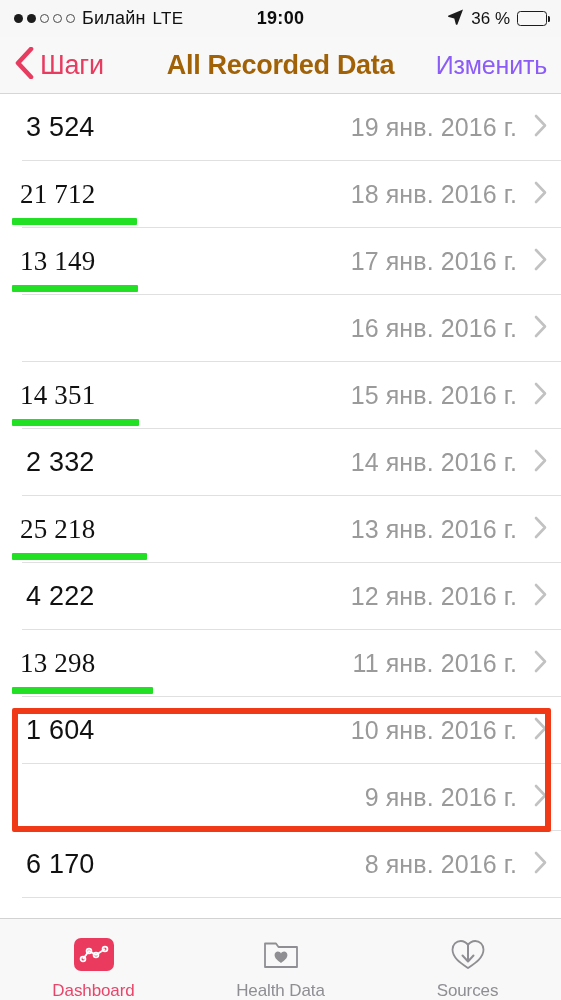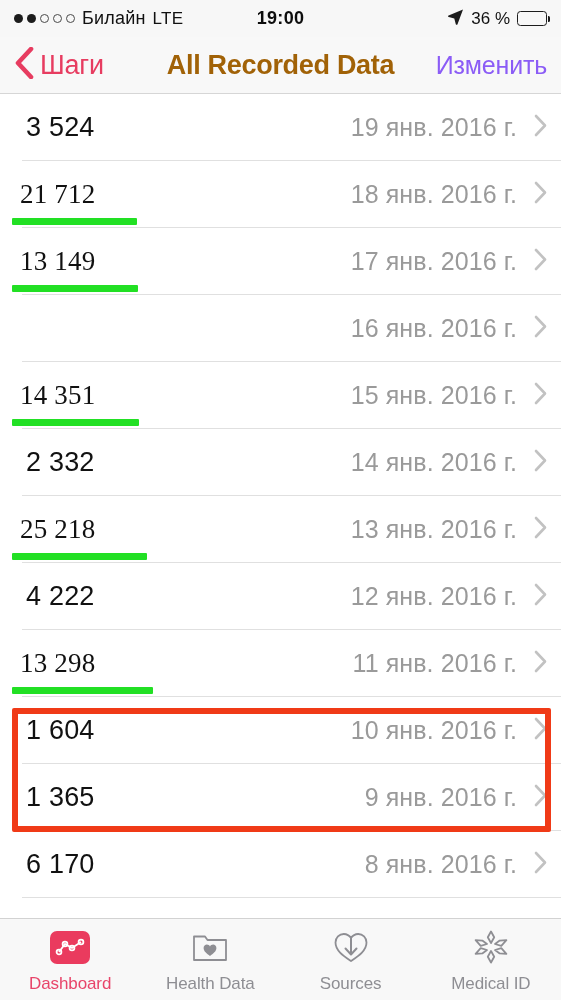--- a/index.html
+++ b/index.html
@@ -90,21 +90,21 @@
   
   #red-highlight{
     position:absolute; left:12px; top:708px; width:539px; height:124px;
     border:6px solid #f03a17; pointer-events:none; z-index:5; border-radius:2px;
   }
 
   
   #tab-bar{
     position:absolute; left:0; bottom:0; width:561px; height:82px;
     background:#f8f8f8; border-top:1px solid #d2d2d2;
-    display:flex; align-items:flex-start; padding-top:7px;
+    display:flex; align-items:flex-start; padding-top:14px;
   }
   .tab{
     flex:1; display:flex; flex-direction:column; align-items:center; gap:6px;
   }
   .tab-icon{ height:42px; display:flex; align-items:center; justify-content:center; }
   .tab-label{ font-size:17px; color:#8e8e93; letter-spacing:-.1px; }
   .tab.active .tab-label{ color:#e8456a; }
 
   #dash-icon-box{
     width:40px; height:33px; background:#ea3b5e; border-radius:7px;
@@ -236,21 +236,20 @@
     </div>
     <div class="row">
       <span class="row-value">1 604</span>
       <span class="row-date">10 янв. 2016 г.</span>
       <span class="row-chevron"><svg width="13" height="23" viewBox="0 0 13 23">
           <path d="M2 2l9 9.5L2 21" fill="none" stroke="#c2c2c2" stroke-width="2.6" stroke-linecap="round" stroke-linejoin="round"></path>
         </svg></span>
       <div class="row-sep"></div>
     </div>
     <div class="row">
-      <span class="row-value">1 365</span>
       <span class="row-date">9 янв. 2016 г.</span>
       <span class="row-chevron"><svg width="13" height="23" viewBox="0 0 13 23">
           <path d="M2 2l9 9.5L2 21" fill="none" stroke="#c2c2c2" stroke-width="2.6" stroke-linecap="round" stroke-linejoin="round"></path>
         </svg></span>
       <div class="row-sep"></div>
     </div>
     <div class="row">
       <span class="row-value">6 170</span>
       <span class="row-date">8 янв. 2016 г.</span>
       <span class="row-chevron"><svg width="13" height="23" viewBox="0 0 13 23">
@@ -293,28 +292,13 @@
     <div class="tab-icon">
       <svg width="38" height="34" viewBox="0 0 38 34">
         <path d="M19 31C11 25.5 3.5 20.5 3.5 12.5 3.5 7.8 7.3 4 11.8 4c2.9 0 5.6 1.6 7.2 4.1C20.6 5.6 23.3 4 26.2 4c4.5 0 8.3 3.8 8.3 8.5 0 8-7.5 13-15.5 18.5z" fill="none" stroke="#8e8e93" stroke-width="1.8"></path>
         <line x1="19" y1="6" x2="19" y2="24" stroke="#8e8e93" stroke-width="2"></line>
         <path d="M13.5 18.5 19 24.5l5.5-6" fill="none" stroke="#8e8e93" stroke-width="2" stroke-linecap="round" stroke-linejoin="round"></path>
       </svg>
     </div>
     <span class="tab-label">Sources</span>
   </div>
 
-  <div class="tab">
-    <div class="tab-icon">
-      <svg width="36" height="36" viewBox="0 0 36 36">
-        <g fill="none" stroke="#8e8e93" stroke-width="1.8" stroke-linejoin="round">
-          <path d="M18 2.5 21.2 8.3 18 14 14.8 8.3z"></path>
-          <path d="M18 33.5 14.8 27.7 18 22 21.2 27.7z"></path>
-          <path d="M2.6 11.2 9.3 11.6 14 15 7.7 16.9z"></path>
-          <path d="M33.4 24.8 26.7 24.4 22 21 28.3 19.1z"></path>
-          <path d="M2.6 24.8 7.7 19.1 14 21 9.3 24.4z"></path>
-          <path d="M33.4 11.2 28.3 16.9 22 15 26.7 11.6z"></path>
-        </g>
-      </svg>
-    </div>
-    <span class="tab-label">Medical ID</span>
-  </div>
 </div>
 
 </body></html>

